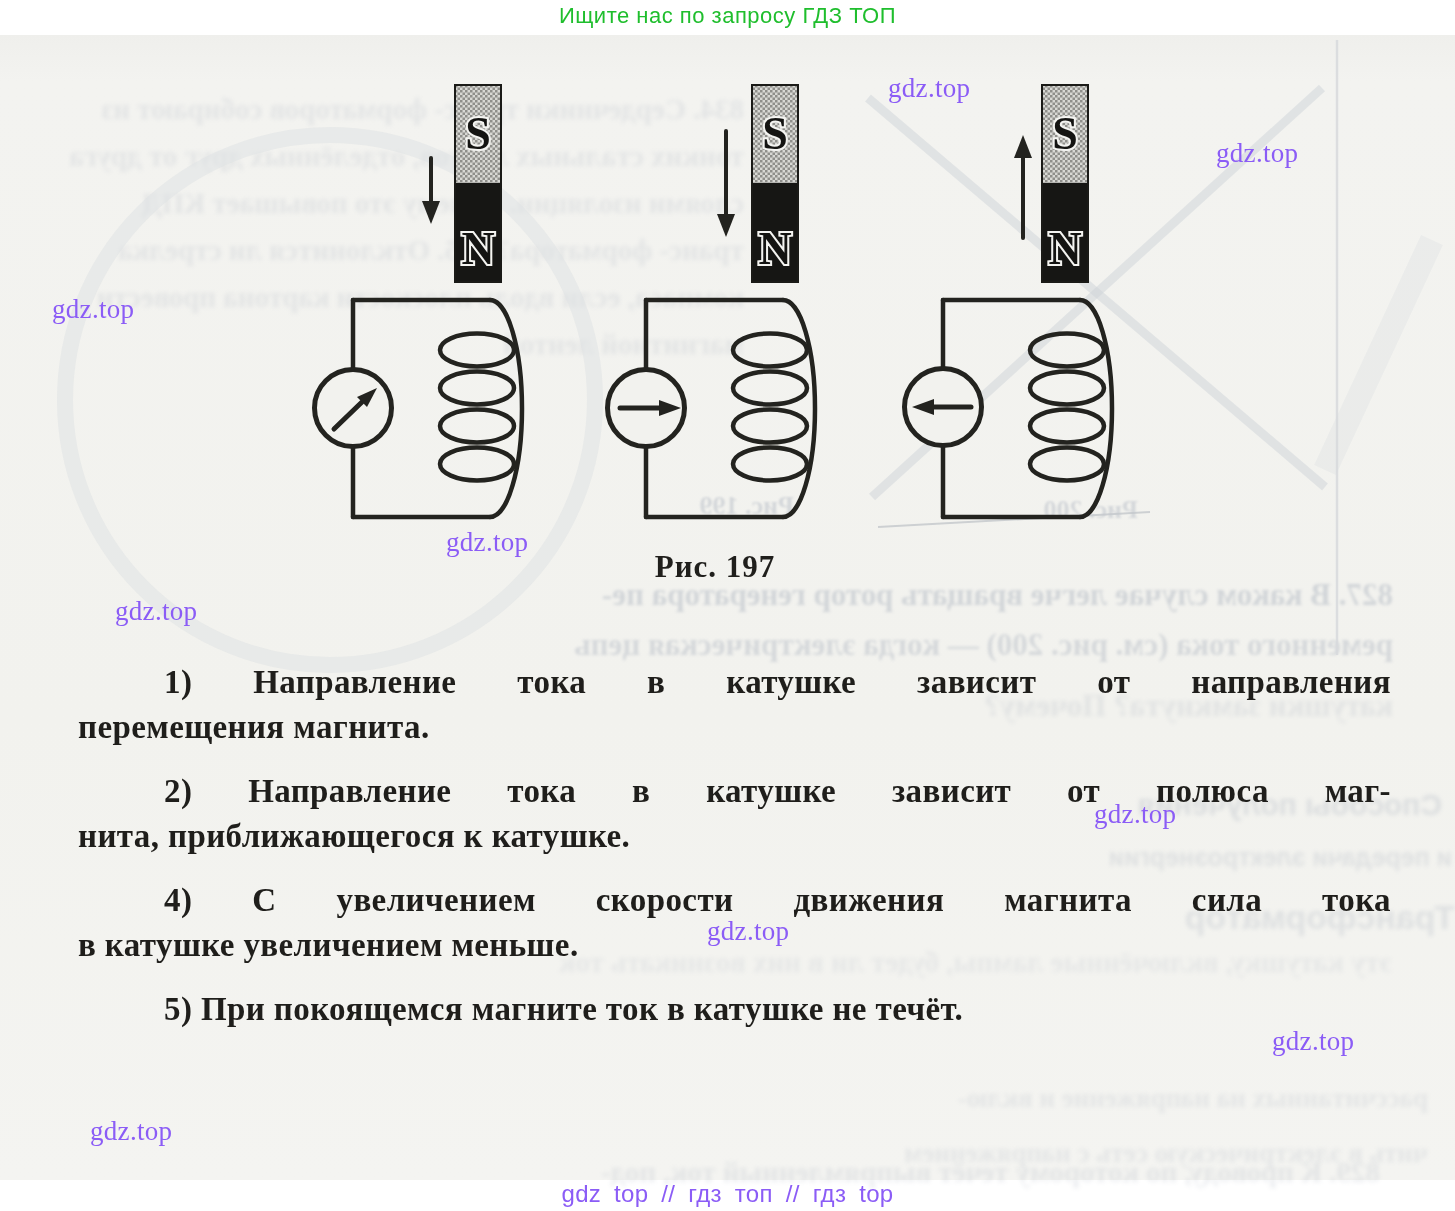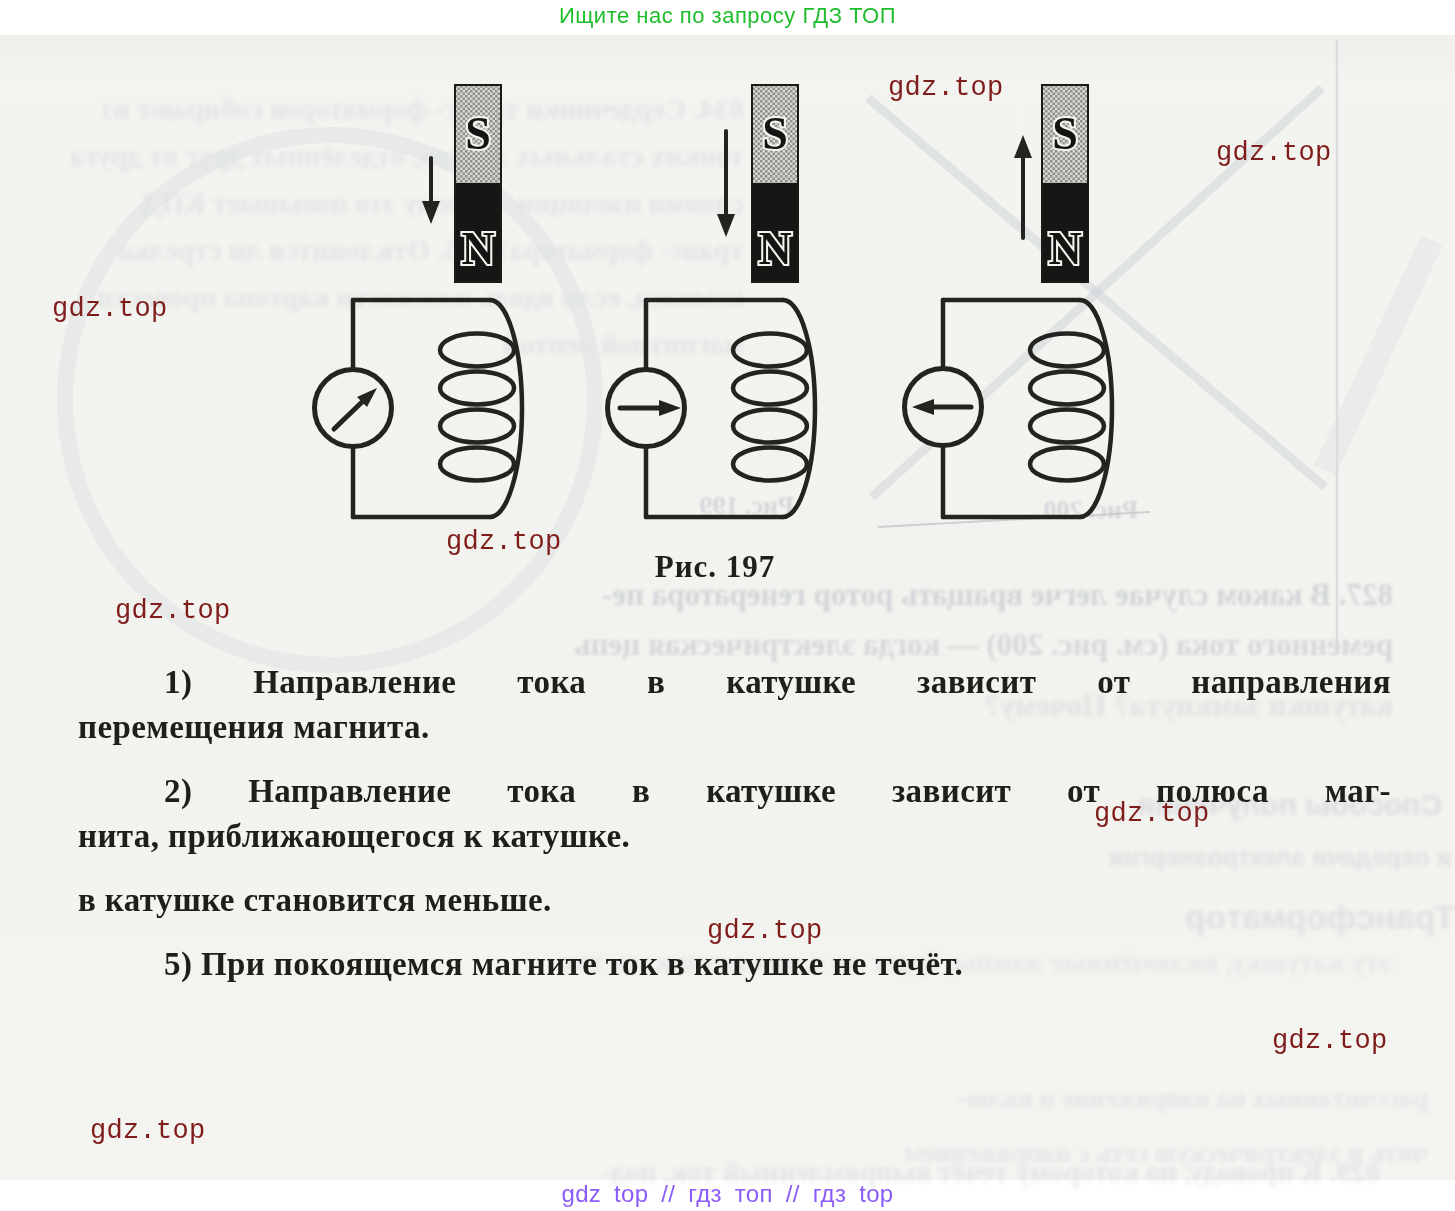--- a/index.html
+++ b/index.html
@@ -49,22 +49,22 @@
   .statements{
     position:absolute;left:78px;top:648px;width:1313px;z-index:4;
     font-family:"Liberation Serif",serif;font-weight:bold;font-size:33px;
     line-height:45px;color:#1f1e1b;letter-spacing:.4px;margin-top:12px;
   }
   .statements p{margin:0 0 19px 0;}
   .jl{text-align:justify;text-align-last:justify;}
   .ind{text-indent:86px;}
   
   .wm{
-    position:absolute;z-index:5;font-family:Liberation Mono, monospace;
-    font-size:27px;color:#7f1d1d;letter-spacing:.3px;white-space:nowrap;
+    position:absolute;z-index:5;font-family:Liberation Serif, serif;
+    font-size:27px;color:#8b5cf6;letter-spacing:.3px;white-space:nowrap;
   }
   .w1{left:888px;top:73px;}  .w2{left:1216px;top:138px;} .w3{left:52px;top:294px;}
   .w4{left:446px;top:527px;} .w5{left:115px;top:596px;}  .w6{left:1094px;top:799px;}
   .w7{left:707px;top:916px;} .w8{left:1272px;top:1026px;}.w9{left:90px;top:1116px;}
   
   .footer{
     position:absolute;left:0;top:1180px;width:1455px;height:31px;
     text-align:center;font-size:24px;font-weight:500;color:#8b5cf6;
     word-spacing:6px;letter-spacing:.3px;
   }
@@ -207,21 +207,22 @@
 <div class="statements">
   <p>
     <span style="display:block" class="jl ind">1) Направление тока в катушке зависит от направления</span>
     <span style="display:block">перемещения магнита.</span>
   </p>
   <p>
     <span style="display:block" class="jl ind">2) Направление тока в катушке зависит от полюса маг-</span>
     <span style="display:block">нита, приближающегося к катушке.</span>
   </p>
   <p>
-    <span style="display:block">в катушке становится меньше.</span>
+    <span style="display:block" class="jl ind">4) С увеличением скорости движения магнита сила тока</span>
+    <span style="display:block">в катушке увеличением меньше.</span>
   </p>
   <p>
     <span style="display:block" class="ind">5) При покоящемся магните ток в катушке не течёт.</span>
   </p>
 </div>
 
 <div class="wm w1">gdz.top</div>
 <div class="wm w2">gdz.top</div>
 <div class="wm w3">gdz.top</div>
 <div class="wm w4">gdz.top</div>

